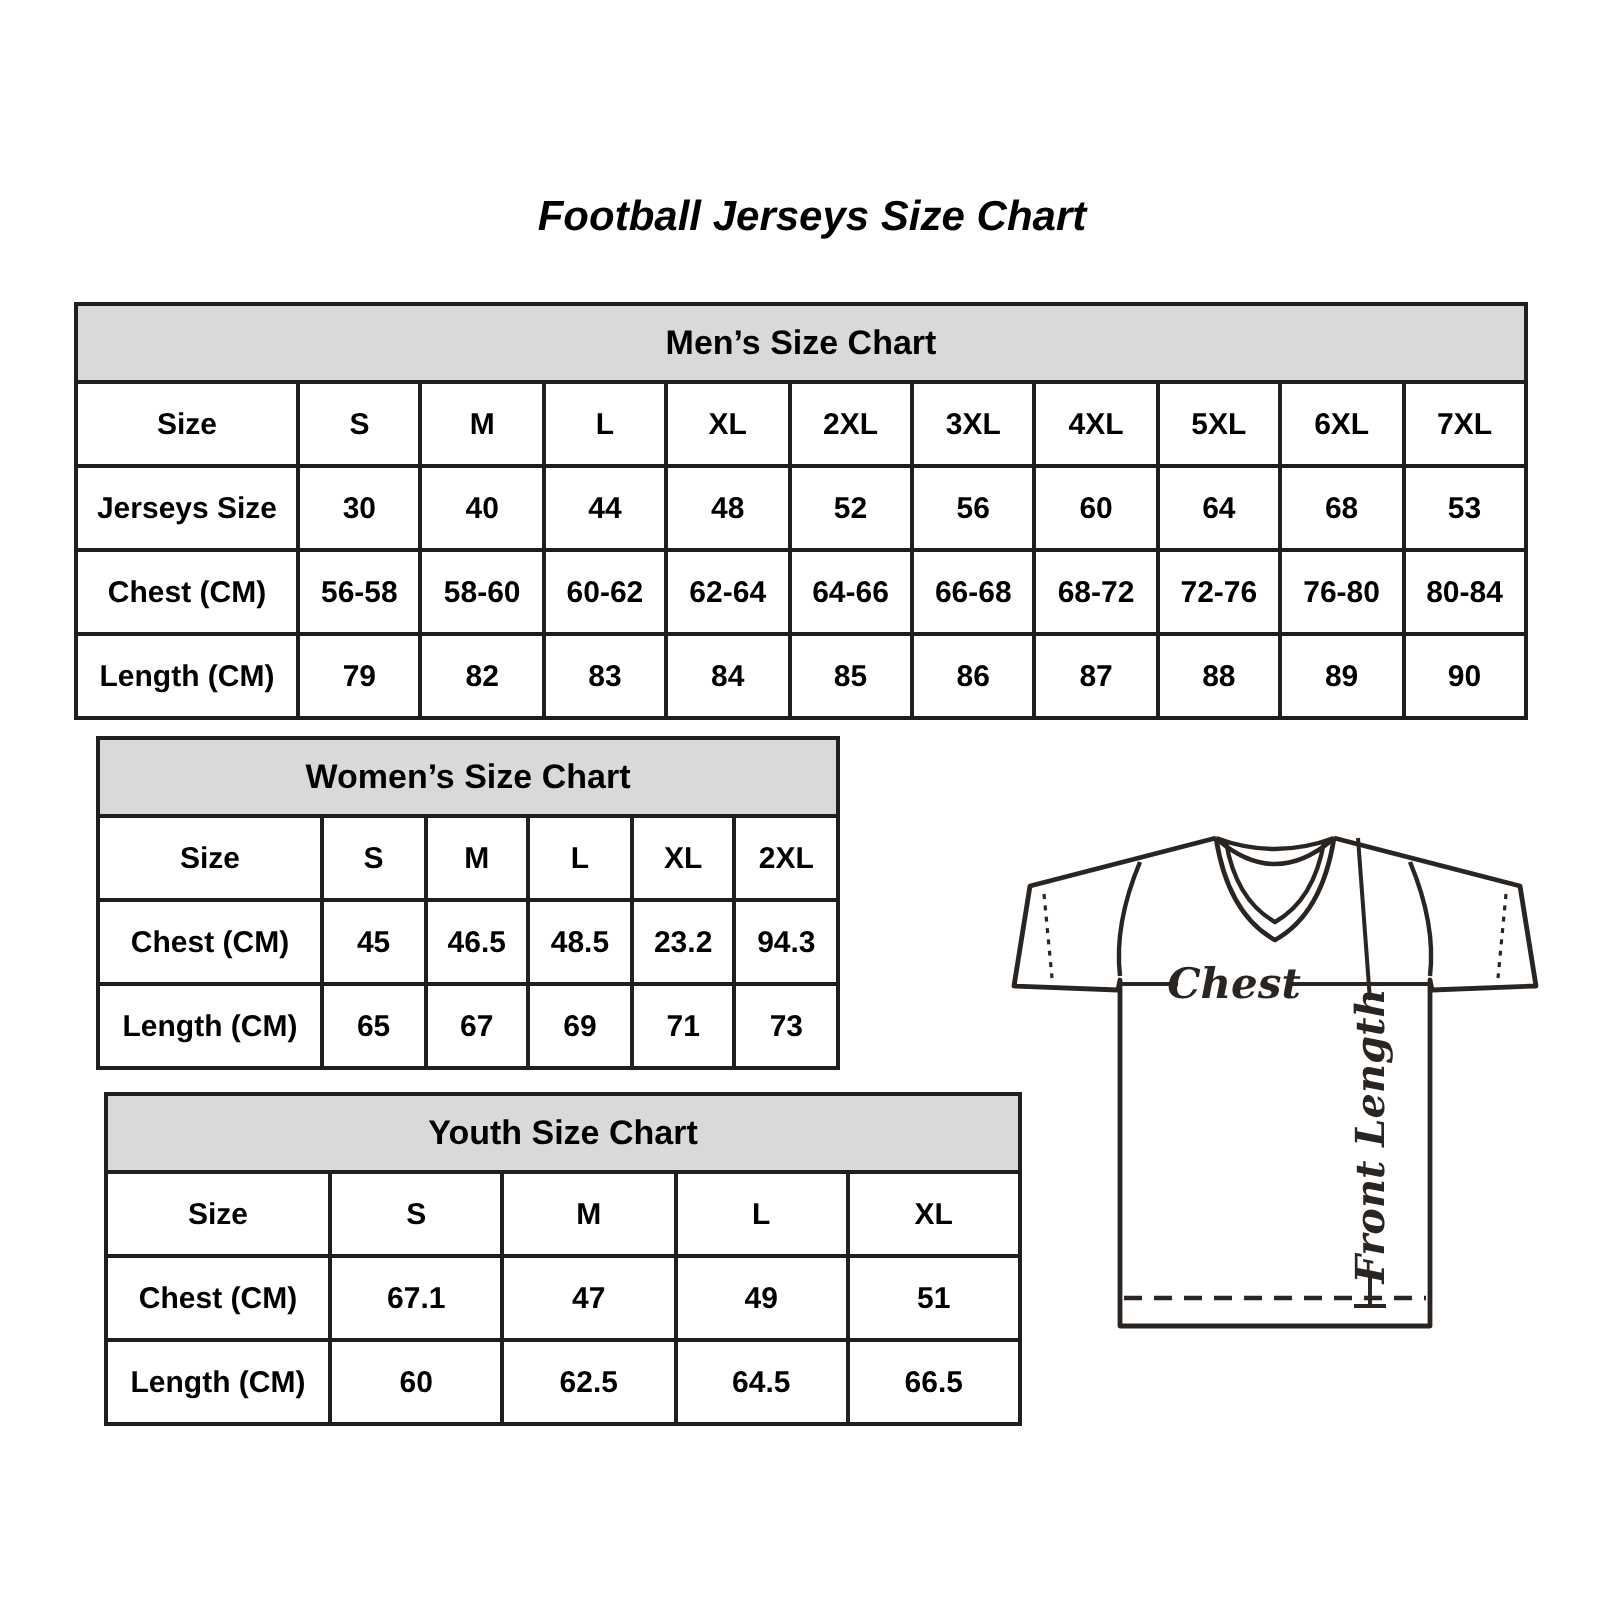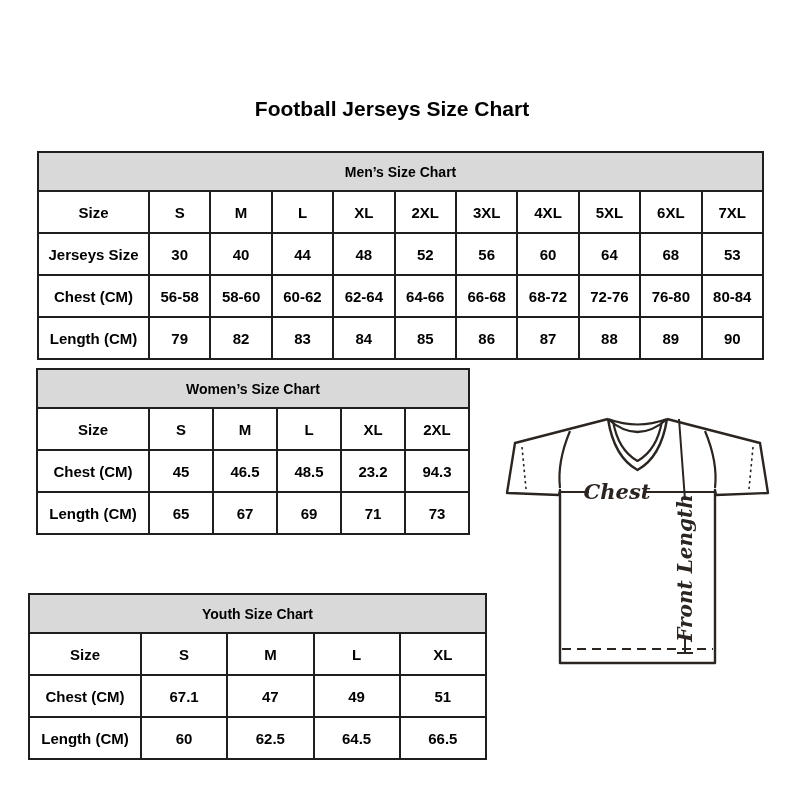--- a/index.html
+++ b/index.html
@@ -13,25 +13,26 @@
   .page{
     position:relative;
     width:800px;height:800px;
     background:var(--page-bg);
     overflow:hidden;
     font-family:"Liberation Sans", sans-serif;
     color:var(--text);
   }
   .page-title{
     position:absolute;
-    top:97px;left:2px;width:780px;
+    top:97px;left:16px;width:780px;
     text-align:center;
     font-size:21px;
     font-weight:bold;
     color:var(--text);
+    font-style:italic;
   }
   table.size-table{
     position:absolute;
     border-collapse:collapse;
     table-layout:fixed;
     background:#fff;
   }
   table.size-table td{
     border:2px solid var(--table-border);
     text-align:center;
@@ -39,26 +40,26 @@
     font-weight:bold;
     font-size:15px;
     color:var(--text);
     padding:0;
     height:40px;
     overflow:hidden;
     white-space:nowrap;
   }
   table.size-table td.tbl-head{
     background:var(--header-bg);
-    font-size:14px;
+    font-size:17px;
     height:37px;
   }
   #mens-table{left:37px;top:151px;width:727px;}
-  #womens-table{left:36px;top:368px;width:434px;}
-  #youth-table{left:28px;top:546px;width:459px;margin-top:47px;}
+  #womens-table{left:48px;top:368px;width:372px;}
+  #youth-table{left:52px;top:546px;width:459px;}
   .jersey{
     position:absolute;
     left:505px;top:400px;
     width:265px;height:290px;
   }
   .jersey path, .jersey line{
     fill:none;
     stroke:var(--diagram-line);
     stroke-linejoin:round;
     stroke-linecap:butt;

